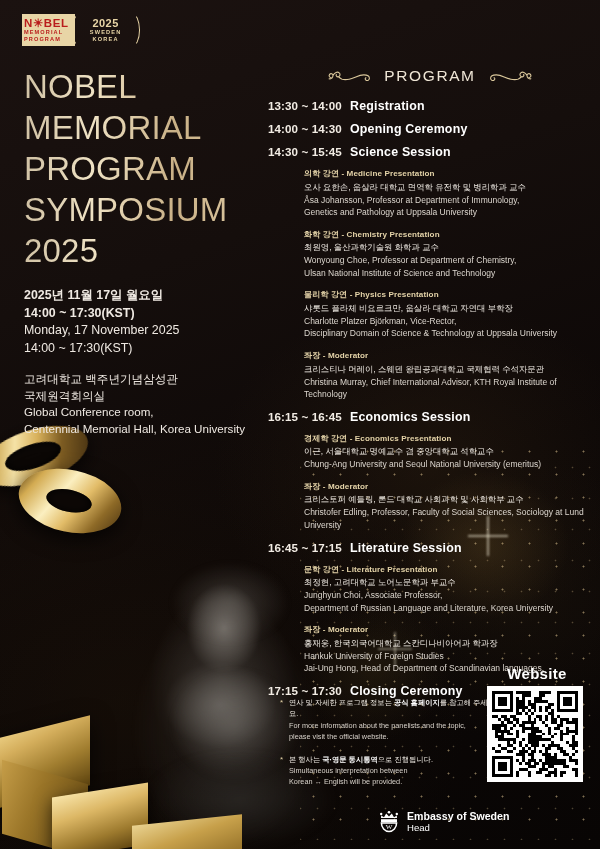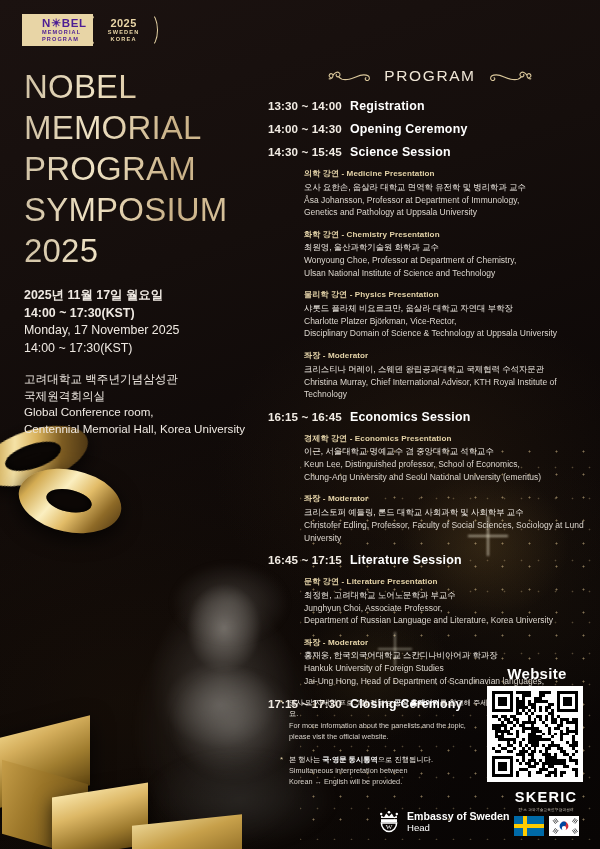--- a/index.html
+++ b/index.html
@@ -115,21 +115,21 @@
     filter: blur(1px); }
   .starburst2 { position:absolute; left:378px; top:632px; width:34px; height:34px;
     background:
       linear-gradient(to right, rgba(0,0,0,0) 46%, rgba(255,248,225,0.6) 50%, rgba(0,0,0,0) 54%),
       linear-gradient(to bottom, rgba(0,0,0,0) 46%, rgba(255,248,225,0.6) 50%, rgba(0,0,0,0) 54%);
     filter: blur(1px); }
 
   
   #logo { position:absolute; left:22px; top:14px; display:flex; align-items:stretch; height:32px; }
   .logo-box {
-    background:#e8d5a6; color:#4c1d95; padding:3px 6px 3px 20px;
+    background:#e8d5a6; color:#b91c1c; padding:3px 6px 3px 2px;
     display:flex; flex-direction:column; justify-content:center;
   }
   .logo-nobel { font-size:11.5px; font-weight:bold; letter-spacing:0.6px; line-height:11px; }
   .logo-sub { font-size:5.6px; font-weight:bold; letter-spacing:1.1px; line-height:6.6px; }
   .logo-right { position:relative; width:62px; color:#e8d5a6;
     display:flex; flex-direction:column; align-items:center; justify-content:center; }
   .logo-right .paren {
     position:absolute; top:-1px; height:34px; width:16px;
     border:1.6px solid #e8d5a6; border-radius:50%;
   }
@@ -302,21 +302,20 @@
           <div class="b-kr">크리스티나 머레이, 스웨덴 왕립공과대학교 국제협력 수석자문관</div>
           <div class="b-en">Christina Murray, Chief International Advisor, KTH Royal Institute of Technology</div>
         </div>
         <div class="slot">
           <div class="time">16:15 ~ 16:45</div>
           <div class="name">Economics Session</div>
         </div>
         <div class="block">
           <div class="b-role">경제학 강연  - Economics Presentation</div>
           <div class="b-kr">이근, 서울대학교 명예교수 겸 중앙대학교 석학교수</div>
-          <div class="b-en">Keun Lee, Distinguished professor, School of Economics,</div>
           <div class="b-en">Chung-Ang University and Seoul National University (emeritus)</div>
         </div>
         <div class="block">
           <div class="b-role">좌장 - Moderator</div>
           <div class="b-kr">크리스토퍼 예들링, 론드 대학교 사회과학 및 사회학부 교수</div>
           <div class="b-en">Christofer Edling, Professor, Faculty of Social Sciences, Sociology at Lund University</div>
         </div>
         <div class="slot">
           <div class="time">16:45 ~ 17:15</div>
           <div class="name">Literature Session</div>
@@ -807,36 +806,14 @@
           <circle cx="18.8" cy="5" r="1.2" fill="#fff"></circle>
         <path d="M3 10.2 h16 v3 H3 Z" fill="#fff"></path>
         <path d="M3.4 14 h15.2 a7.6 8.4 0 0 1 -15.2 0 Z" fill="none" stroke="#fff" stroke-width="1.5"></path>
         <text x="11" y="20.4" font-family="'Liberation Serif',serif" font-size="7" fill="#fff" text-anchor="middle">W</text>
       </svg>
       <div class="emb-text">
         <div class="l1">Embassy of Sweden</div>
         <div class="l2">Head</div>
       </div>
     </div>
-    <div id="skeric">
-      <div class="mark">SKERIC</div>
-      <div class="sub">한·스 과학기술교육연구협력센터</div>
-      <div class="flags">
-        <svg class="flag" viewBox="0 0 30 20">
-          <rect width="30" height="20" fill="#006aa7"></rect>
-          <rect x="0" y="8" width="30" height="4" fill="#fecc00"></rect>
-          <rect x="9" y="0" width="4" height="20" fill="#fecc00"></rect>
-        </svg>
-        <svg class="flag" viewBox="0 0 30 20">
-          <rect width="30" height="20" fill="#fff"></rect>
-          <path d="M15 5.6a4.4 4.4 0 0 1 0 8.8 2.2 2.2 0 0 0 0-4.4 2.2 2.2 0 0 1 0-4.4z" fill="#cd2e3a"></path>
-          <path d="M15 5.6a2.2 2.2 0 0 1 0 4.4 2.2 2.2 0 0 0 0 4.4 4.4 4.4 0 0 1 0-8.8z" fill="#0047a0"></path>
-          <g stroke="#000" stroke-width="0.7">
-            <path d="M4 4.2l2.6 3.6M5.3 3.3l2.6 3.6M6.6 2.4l2.6 3.6"></path>
-            <path d="M23.4 14.2l2.6 3.6M24.7 13.3l2.6 3.6M26 12.4l2.6 3.6"></path>
-            <path d="M6.6 17.6l2.6-3.6M5.3 16.7l2.6-3.6M4 15.8l2.6-3.6"></path>
-            <path d="M26 7.6l2.6-3.6M24.7 6.7l2.6-3.6M23.4 5.8l2.6-3.6"></path>
-          </g>
-        </svg>
-      </div>
-    </div>
   </div>
 </div>
 
 </body></html>

